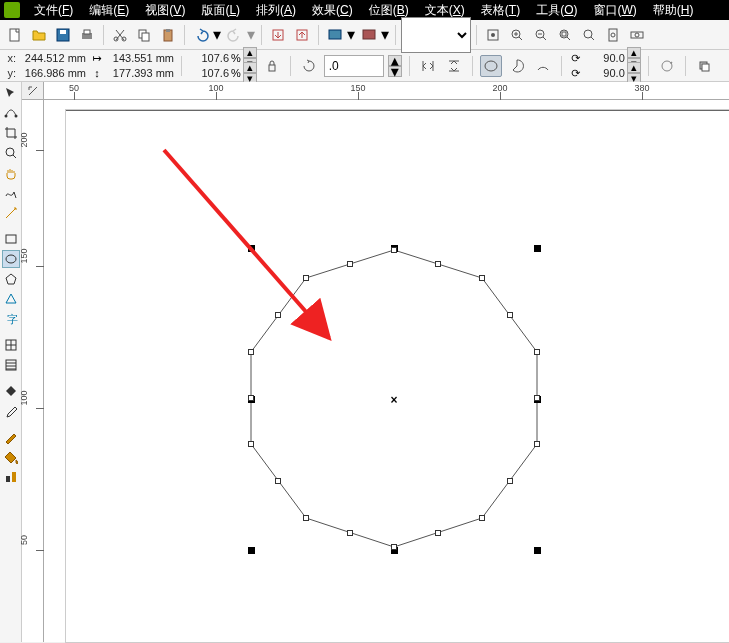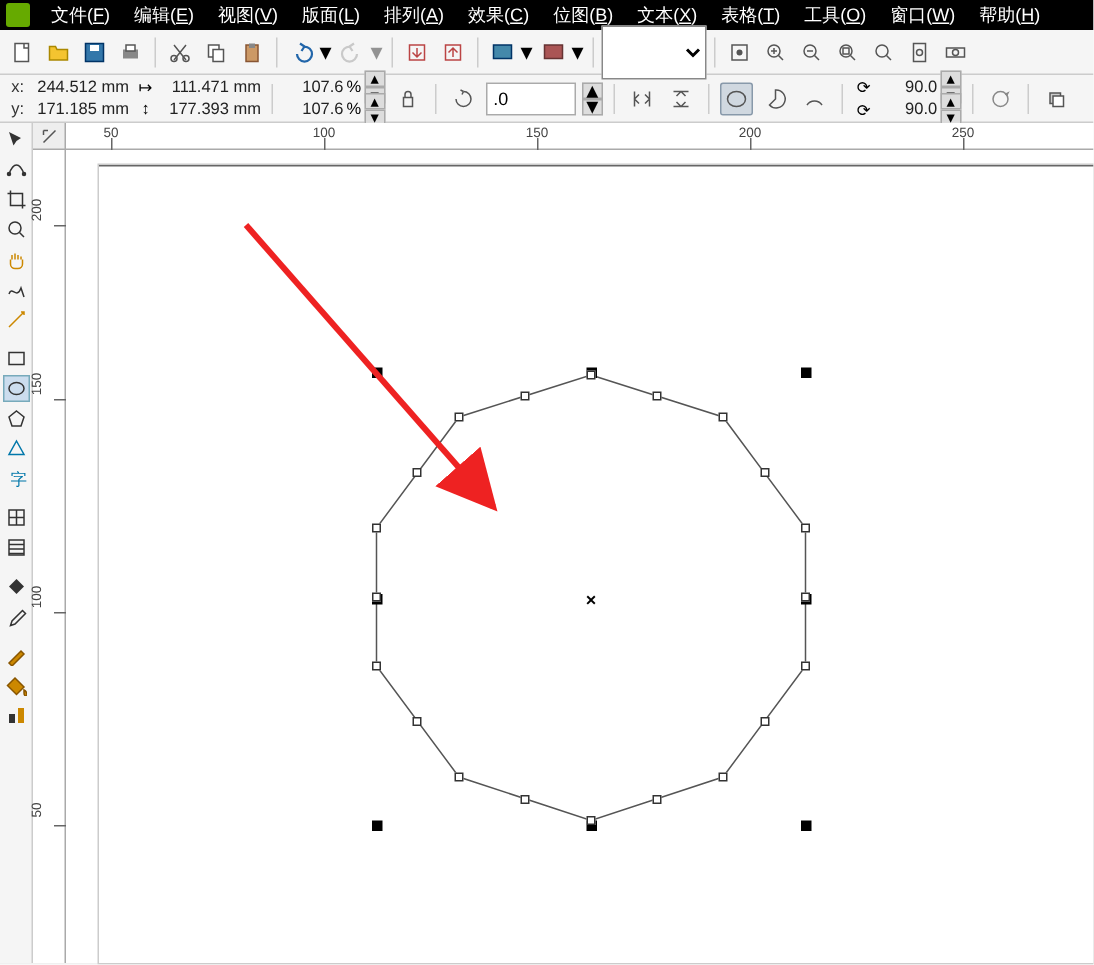--- a/index.html
+++ b/index.html
@@ -214,27 +214,27 @@
 </div>
 
 <div class="toolbar2">
   <div class="info-panel">
     <div class="info-row">
         <span class="info-lbl">x:</span>
         <span class="info-val">244.512 mm</span>
       </div>
     <div class="info-row">
         <span class="info-lbl">y:</span>
-        <span class="info-val">171.185 mm</span>
+        <span class="info-val">166.986 mm</span>
       </div>
   </div>
   <div class="info-panel">
     <div class="info-row">
         <span class="dim-icon">↦</span>
-        <span class="info-val">111.471 mm</span>
+        <span class="info-val">143.551 mm</span>
       </div>
     <div class="info-row">
         <span class="dim-icon">↕</span>
         <span class="info-val">177.393 mm</span>
       </div>
   </div>
   <div class="sep"></div>
   <div class="info-panel">
     <div class="info-row">
         <span class="info-val pct-input">107.6</span>
@@ -446,21 +446,21 @@
       </div>
     <div class="ruler-h">
       <span class="tick" style="left:30px">50</span>
         <span class="tk" style="left:30px"></span>
       <span class="tick" style="left:172px">100</span>
         <span class="tk" style="left:172px"></span>
       <span class="tick" style="left:314px">150</span>
         <span class="tk" style="left:314px"></span>
       <span class="tick" style="left:456px">200</span>
         <span class="tk" style="left:456px"></span>
-      <span class="tick" style="left:598px">250</span>
+      <span class="tick" style="left:598px">380</span>
         <span class="tk" style="left:598px"></span>
     </div>
     <div class="ruler-v">
       <span class="tick" style="top:450px">50</span>
         <span class="tk" style="top:450px"></span>
       <span class="tick" style="top:308px">100</span>
         <span class="tk" style="top:308px"></span>
       <span class="tick" style="top:166px">150</span>
         <span class="tk" style="top:166px"></span>
       <span class="tick" style="top:50px">200</span>

